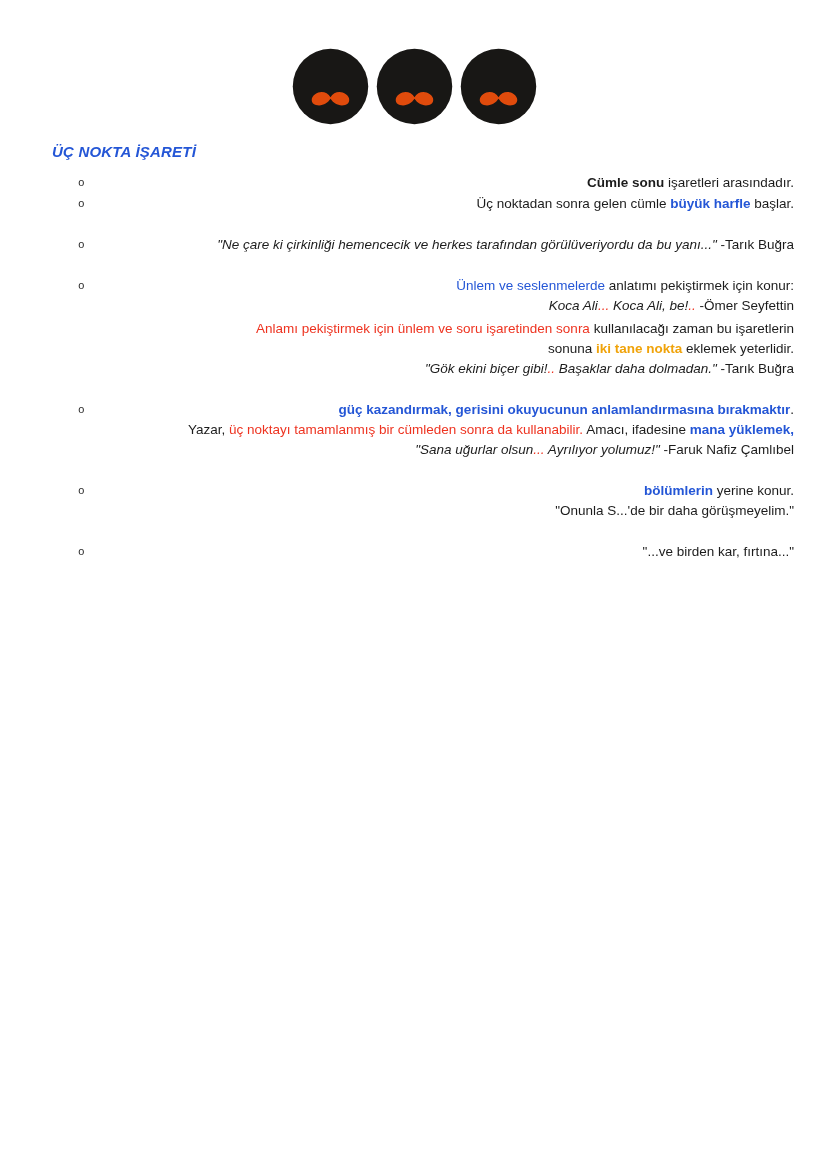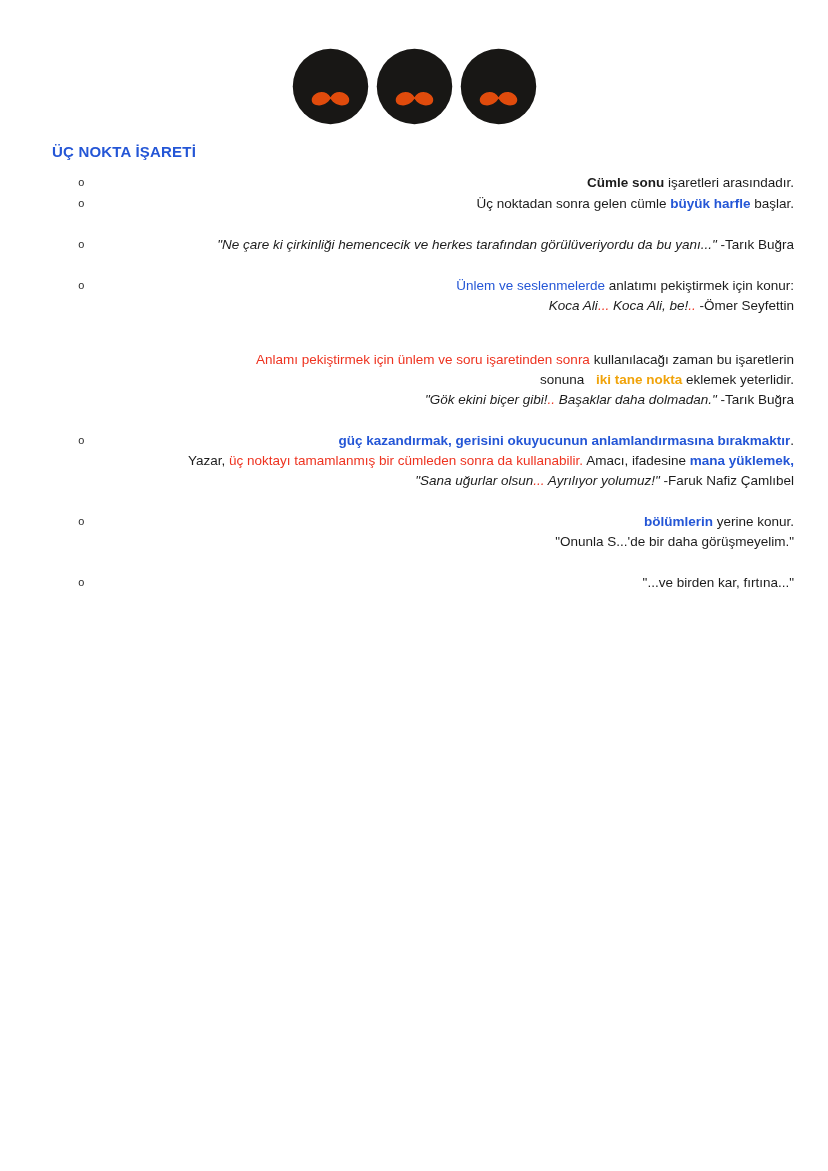--- a/index.html
+++ b/index.html
@@ -23,46 +23,47 @@
   .logo-row{
     display:flex;
     justify-content:center;
     align-items:center;
     gap:7px;
     padding-top:48px;
   }
   .logo{width:77px;height:77px;display:block;}
   .title{
     color:var(--blue);
+    font-style:italic;
     font-weight:bold;
     font-size:15px;
     letter-spacing:.2px;
     margin:17px 0 0 52px;
   }
   .content{
     margin:11px 20px 0 78px;
     max-width:716px;
   }
   .block{display:flex;margin-top:1px;}
   .block.gap{margin-top:21px;}
   .marker{
     flex:0 0 22px;
     font-family:"Liberation Mono","DejaVu Sans Mono",monospace;
     font-size:11px;
     line-height:20px;
     color:#2b2b2b;
   }
   .body{flex:1;min-width:0;text-align:right;}
   .line{min-height:20px;}
-  .line.line-gap{margin-top:34px;}
+  .line.line-gap{margin-top:3px;}
   .bold{font-weight:bold;}
   .i{font-style:italic;}
   .blue{color:var(--blue);}
   .red{color:var(--red);}
-  .orange{color:var(--orange);margin-left:8px;}
+  .orange{color:var(--orange);}
 </style>
 </head>
 <body>
 
 <div class="page">
   <div class="logo-row">
       <svg class="logo" viewBox="0 0 100 100" xmlns="http://www.w3.org/2000/svg" aria-hidden="true">
     <circle cx="50" cy="50" r="49" fill="#181715"></circle>
     <path fill="#e04b0c" d="M50 64 C46 57 37 55 30 60 C24 64 24 72 31 74 C39 76 46 72 50 66 C54 72 61 76 69 74 C76 72 76 64 70 60 C63 55 54 57 50 64 Z"></path>
   </svg>

